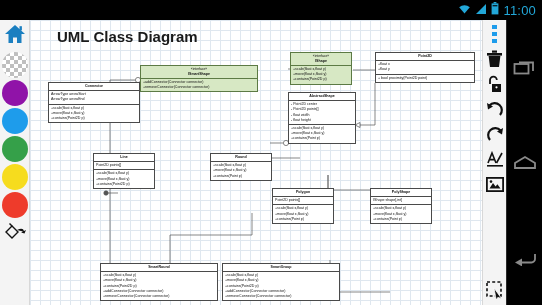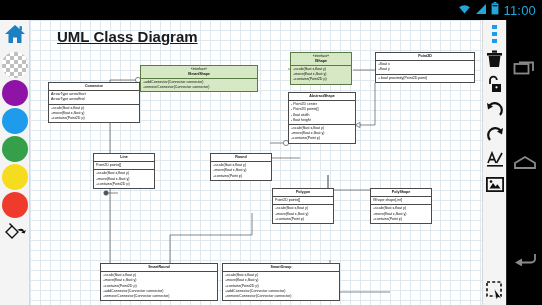--- a/index.html
+++ b/index.html
@@ -47,21 +47,21 @@
     position:absolute; left:30px; top:0; width:452px; height:285px;
     background-color:#ffffff;
     background-image:
       linear-gradient(to right, #dfe7ef 1px, transparent 1px),
       linear-gradient(to bottom, #dfe7ef 1px, transparent 1px);
     background-size:10px 10px;
     overflow:hidden;
   }
   #canvas-title {
     position:absolute; left:27px; top:8px;
-    font-size:15px; font-weight:bold; color:#1a1a1a; white-space:nowrap;text-decoration:underline;
+    font-size:15px; font-weight:bold; color:#1a1a1a; white-space:nowrap;
   }
 
   
   #toolrail {
     position:absolute; left:482px; top:0; width:24px; height:285px;
     background:#f4f4f4; border-left:1px solid #d8d8d8;
     display:flex; flex-direction:column; align-items:center; gap:3px; padding-top:3px;
   }
   #toolrail .rail-btn { width:22px; height:22px; display:flex; align-items:center; justify-content:center; }
   #toolrail .spacer { flex:1 1 auto; }

